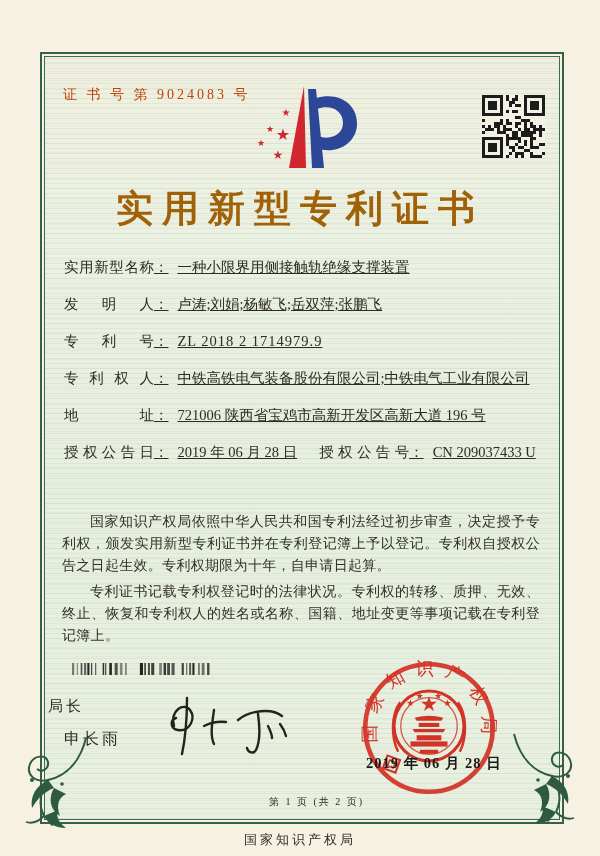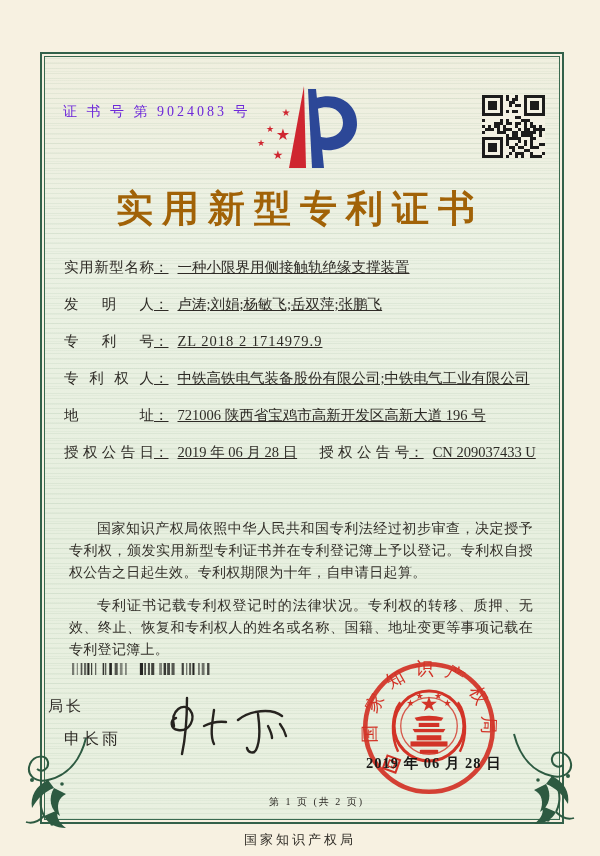--- a/index.html
+++ b/index.html
@@ -16,31 +16,31 @@
     border:2px solid #33614a;box-sizing:border-box;padding:2px;z-index:1;
   }
   .frame-inner{
     width:100%;height:100%;box-sizing:border-box;border:1px solid #3a6a50;
     background:
       repeating-linear-gradient(0deg, rgba(110,150,115,0.10) 0 1px, transparent 1px 5px),
       repeating-linear-gradient(0deg, rgba(110,150,115,0.06) 0 1px, transparent 1px 9px),
       linear-gradient(180deg,#f0efdf 0%,#ebf1e3 25%,#e7efdf 60%,#e9f0e0 100%);
   }
   .content{position:absolute;inset:0;z-index:2;}
-  .cert-no{left:63px;top:103px;font-size:14px;letter-spacing:3px;color:#6d28d9;}
+  .cert-no{left:63px;top:86px;font-size:14px;letter-spacing:3px;color:#c2410c;}
   .title{left:0;right:0;top:184px;text-align:center;font-size:37px;font-weight:bold;
          letter-spacing:9px;color:#a16207;}
   .fields{left:64px;top:256px;width:492px;font-size:14.5px;}
   .frow{line-height:22px;margin-bottom:15px;white-space:nowrap;text-decoration:underline;}
   .flabel{display:inline-block;width:90px;text-align:justify;text-align-last:justify;vertical-align:bottom;}
   .fcolon{margin-right:9px;}
   .pair2{margin-left:22px;}
   .paras{left:58px;top:507px;width:486px;font-size:14px;line-height:22px;
          text-align:justify;letter-spacing:0.3px;color:#33302a;}
-  .paras p{margin:11px;text-indent:2em;}
+  .paras p{margin:4px;text-indent:2em;}
   .sig-title{left:48px;top:697px;font-size:15px;letter-spacing:3px;text-align:right;}
   .sig-name{left:64px;top:729px;font-size:16px;letter-spacing:3px;}
   .seal-date{left:366px;top:754px;font-size:14.5px;font-weight:600;letter-spacing:1px;color:#191917;z-index:4;}
   .page-no{left:0;right:0;top:795px;text-align:center;font-size:10px;letter-spacing:2px;margin-left:33px;}
   .back-note{left:0;right:0;top:831px;text-align:center;font-size:13px;letter-spacing:3px;color:#2f2c26;z-index:3;}
   svg{display:block;}
   .ornament{z-index:3;}
   .seal-svg{z-index:3;mix-blend-mode:multiply;}
 </style>
 </head>

